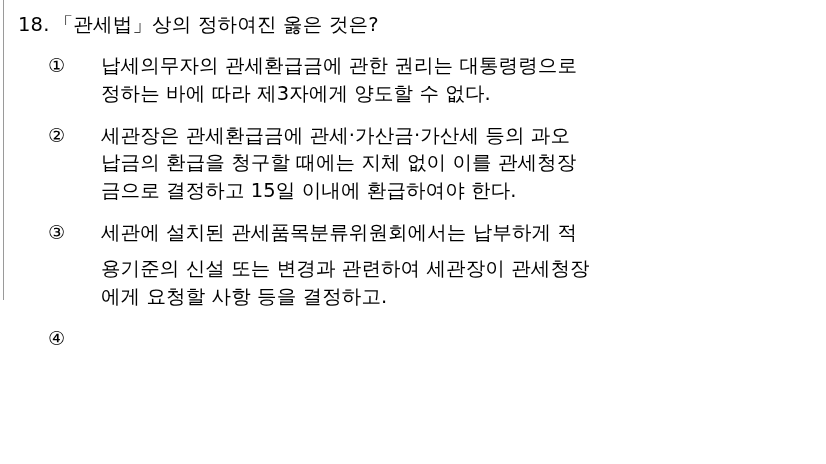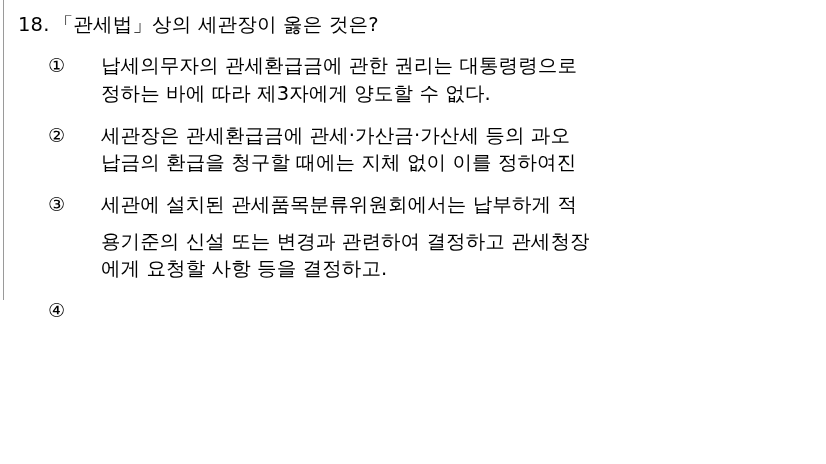--- a/index.html
+++ b/index.html
@@ -94,46 +94,47 @@
 <body>
 
 <div class="page">
 
   <div class="left-rule"></div>
 
   <div class="question">
 
     <div class="q-stem">
       <span class="q-num">18.</span>
-      <span>「관세법」상의 세관장이 옳은 것은?</span>
+      <span>「관세법」상의 정하여진 옳은 것은?</span>
     </div>
 
     <div class="choices">
 
       <div class="choice choice-1">
         <div class="choice-marker">①</div>
         <div class="choice-body">
           <div class="choice-line">납세의무자의 관세환급금에 관한 권리는 대통령령으로</div>
           <div class="choice-line">정하는 바에 따라 제3자에게 양도할 수 없다.</div>
         </div>
       </div>
 
       <div class="choice choice-2">
         <div class="choice-marker">②</div>
         <div class="choice-body">
           <div class="choice-line">세관장은 관세환급금에 관세·가산금·가산세 등의 과오</div>
-          <div class="choice-line">납금의 환급을 청구할 때에는 지체 없이 이를 정하여진</div>
+          <div class="choice-line">납금의 환급을 청구할 때에는 지체 없이 이를 관세청장</div>
+          <div class="choice-line">금으로 결정하고 15일 이내에 환급하여야 한다.</div>
         </div>
       </div>
 
       <div class="choice choice-3">
         <div class="choice-marker">③</div>
         <div class="choice-body">
           <div class="choice-line">세관에 설치된 관세품목분류위원회에서는 납부하게 적</div>
-          <div class="choice-line">용기준의 신설 또는 변경과 관련하여 결정하고 관세청장</div>
+          <div class="choice-line">용기준의 신설 또는 변경과 관련하여 세관장이 관세청장</div>
           <div class="choice-line">에게 요청할 사항 등을 결정하고.</div>
         </div>
       </div>
 
       <div class="choice choice-4">
         <div class="choice-marker">④</div>
       </div>
 
     </div>
   </div>

